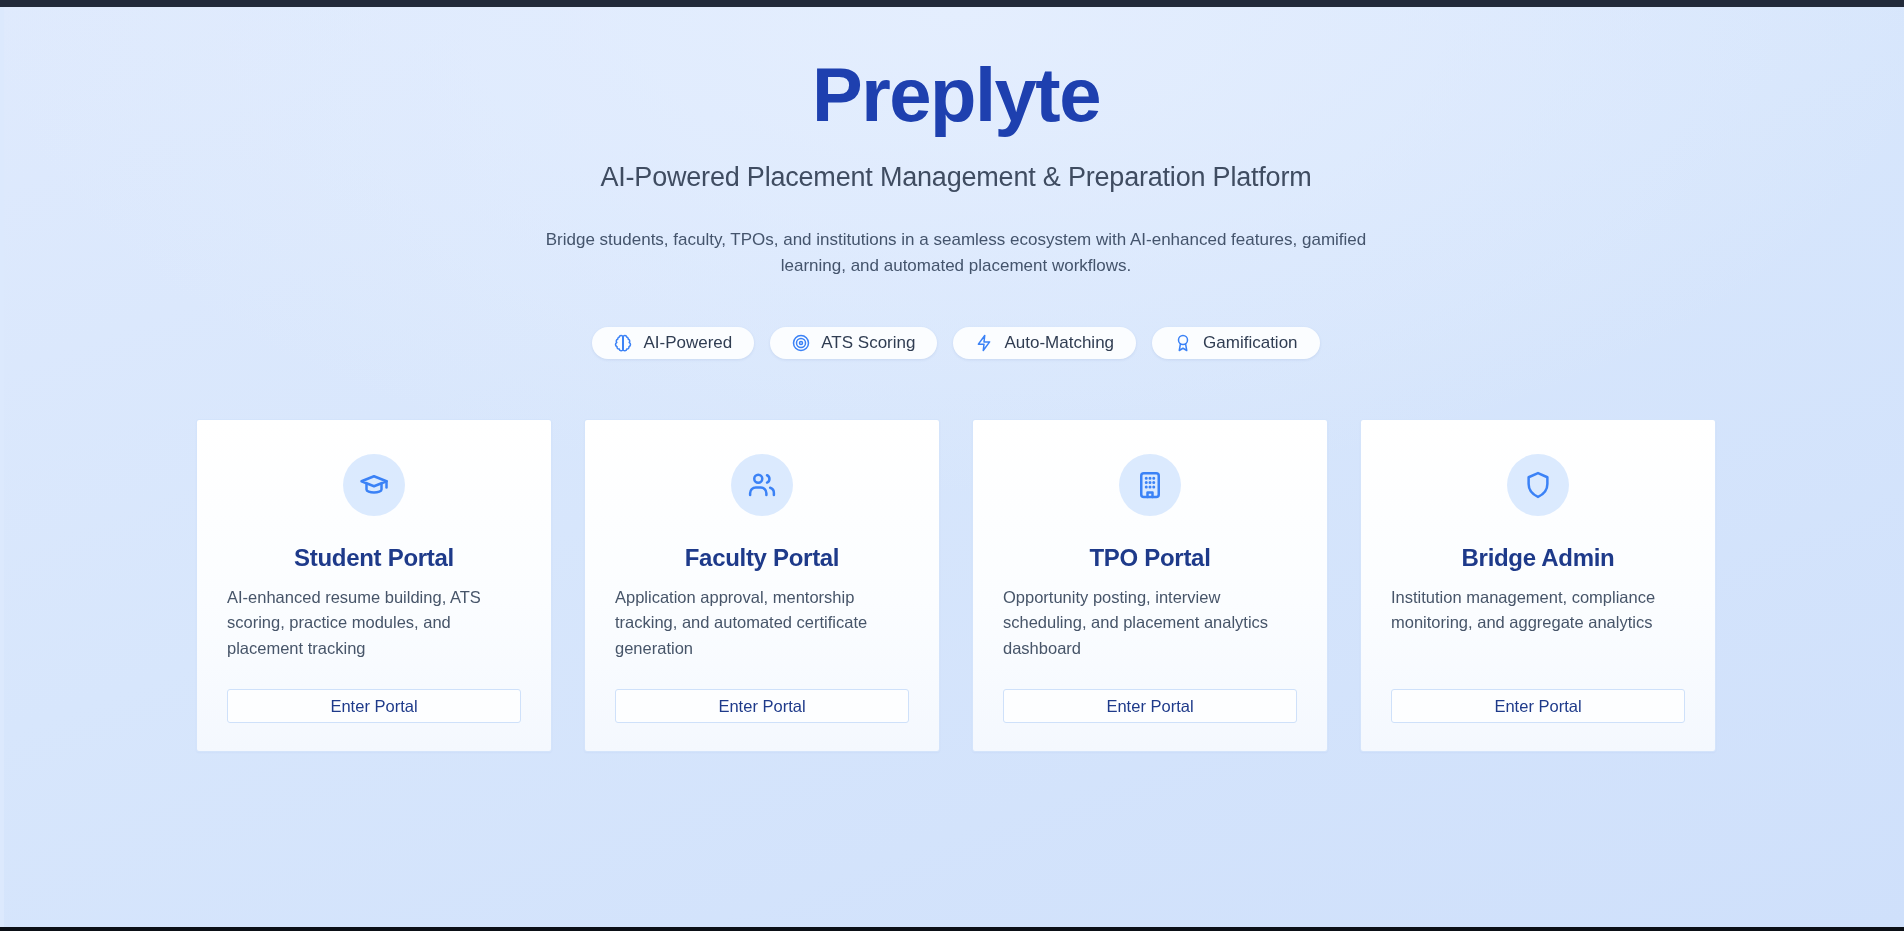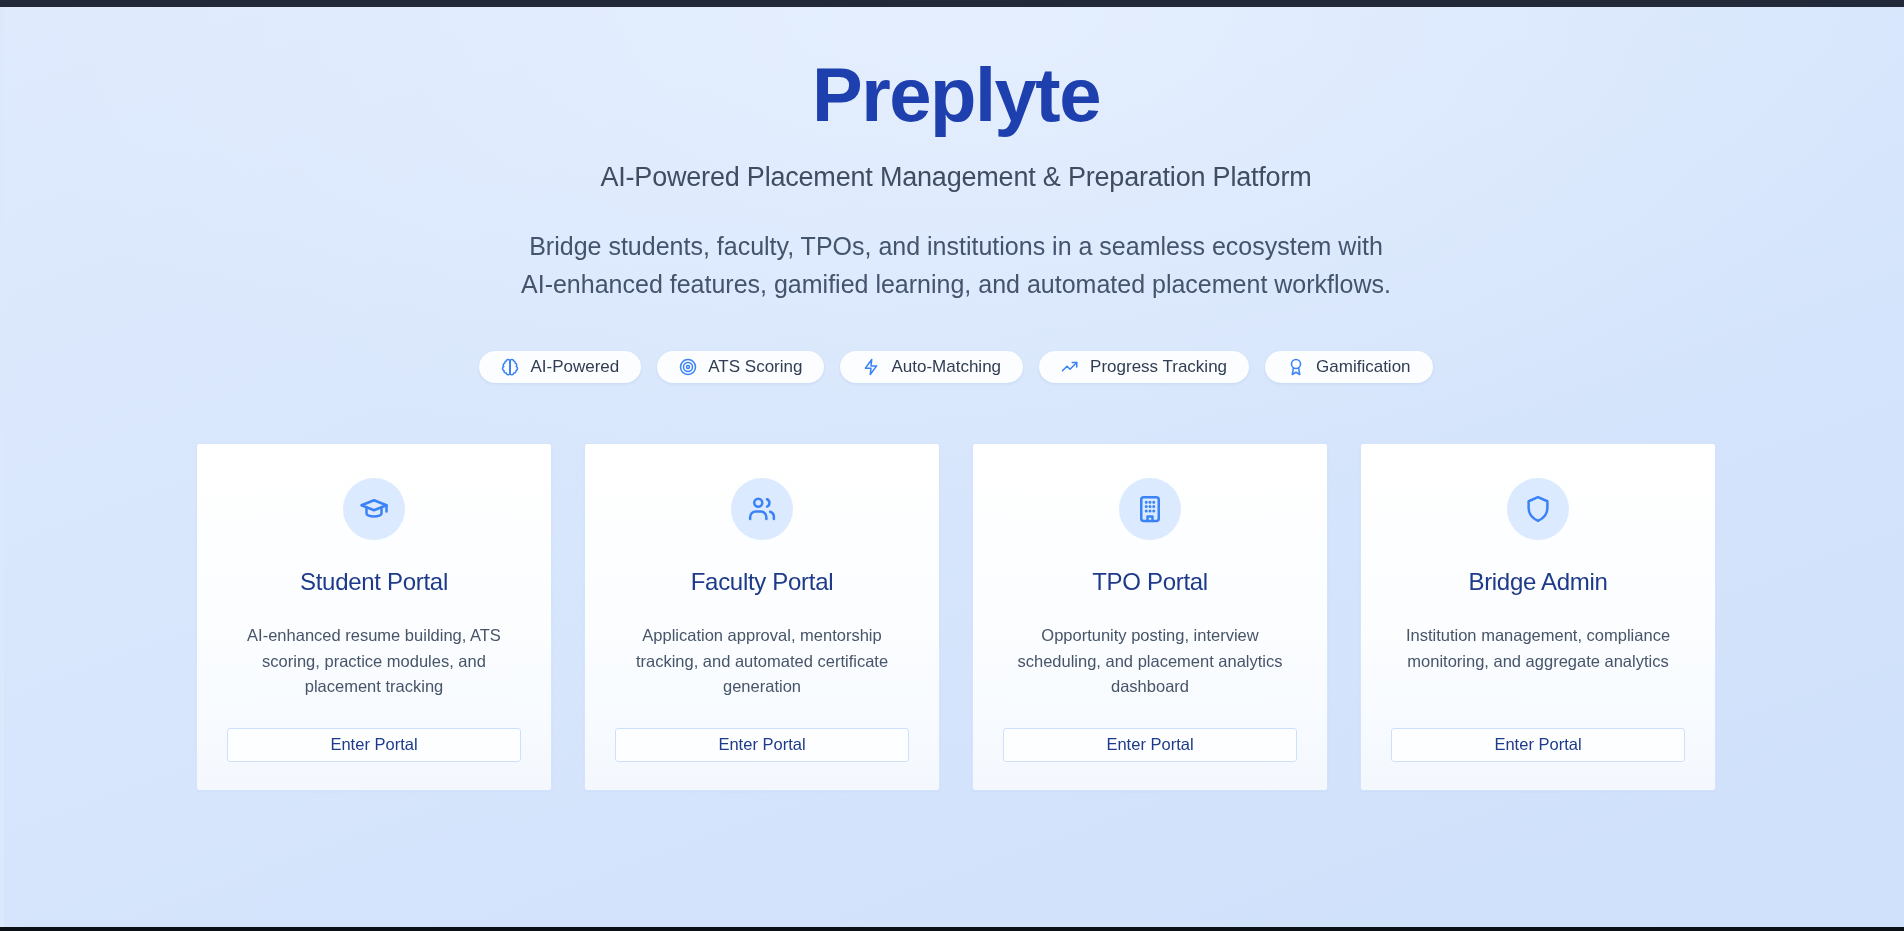--- a/index.html
+++ b/index.html
@@ -71,21 +71,21 @@
   .hero-subtitle {
     font-size: 27px;
     color: #3f4c61;
     font-weight: normal;
     letter-spacing: -0.2px;
     margin-bottom: 34px;
     margin-top: 25px;
   }
 
   .hero-description {
-    font-size: 25px;
+    font-size: 17px;
     color: #44546c;
     line-height: 1.52;
     width: 880px;
     margin: 0 auto;
   }
 
   
   .pill-row {
     display: flex;
     justify-content: center;
@@ -155,32 +155,31 @@
     align-items: center;
     justify-content: center;
     color: #3b82f6;
     margin-bottom: 28px;
   }
 
   .card-icon-circle svg { display: block; }
 
   .card-title {
     font-size: 24px;
-    font-weight: normal;
+    font-weight: bold;
     color: #1e3a8a;
     letter-spacing: -0.3px;
-    margin-bottom: 27px;
+    margin-bottom: 13px;
     text-align: center;
   }
 
   .card-description {
     font-size: 16.5px;
     color: #475569;
     line-height: 1.55;
-    text-align: center;
     margin-bottom: 28px;
     flex: 1 1 auto;
   }
 
   .enter-portal-btn {
     width: 100%;
     height: 34px;
     background: #fdfeff;
     border: 1px solid #cfe1fa;
     border-radius: 3px;
@@ -234,29 +233,20 @@
 
       <div class="pill">
         <span class="pill-icon">
           <svg width="18" height="18" viewBox="0 0 24 24" fill="none" stroke="currentColor" stroke-width="2" stroke-linecap="round" stroke-linejoin="round">
             <path d="M13 2 4.5 13.5H12l-1 8.5L19.5 10.5H12l1-8.5Z"></path>
           </svg>
         </span>
         <span class="pill-label">Auto-Matching</span>
       </div>
 
-      <div class="pill">
-        <span class="pill-icon">
-          <svg width="18" height="18" viewBox="0 0 24 24" fill="none" stroke="currentColor" stroke-width="2" stroke-linecap="round" stroke-linejoin="round">
-            <polyline points="2 17 8 11 12 15 21 6"></polyline>
-            <polyline points="15 6 21 6 21 12"></polyline>
-          </svg>
-        </span>
-        <span class="pill-label">Progress Tracking</span>
-      </div>
 
       <div class="pill">
         <span class="pill-icon">
           <svg width="18" height="18" viewBox="0 0 24 24" fill="none" stroke="currentColor" stroke-width="2" stroke-linecap="round" stroke-linejoin="round">
             <circle cx="12" cy="8" r="6"></circle>
             <polyline points="8.5 13.5 7 22 12 19 17 22 15.5 13.5"></polyline>
           </svg>
         </span>
         <span class="pill-label">Gamification</span>
       </div>

